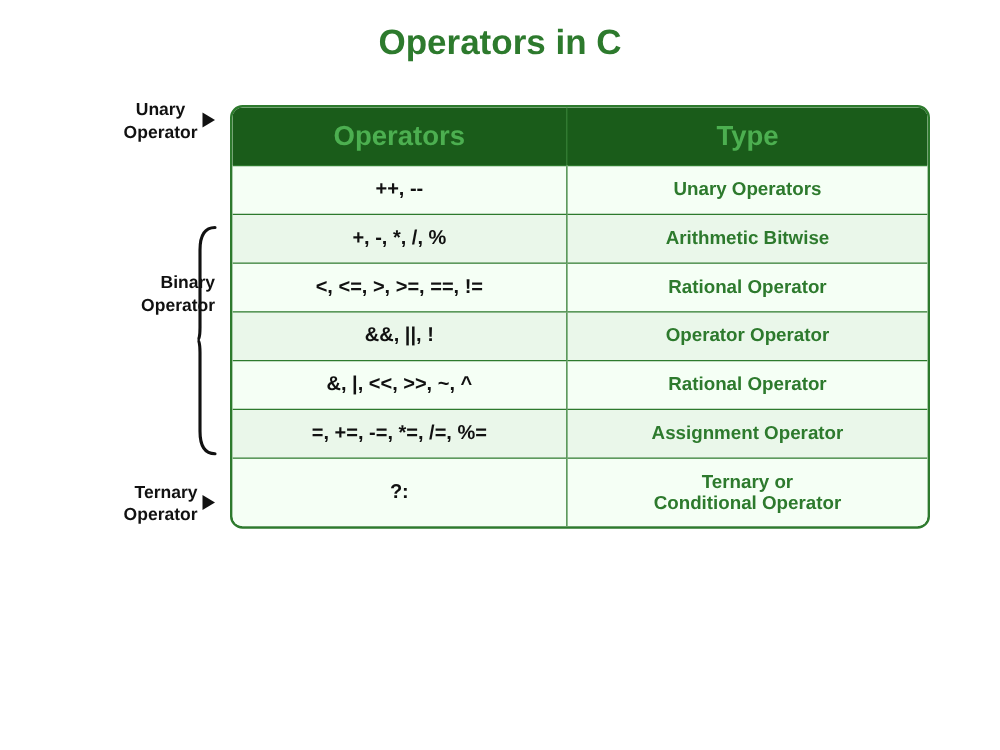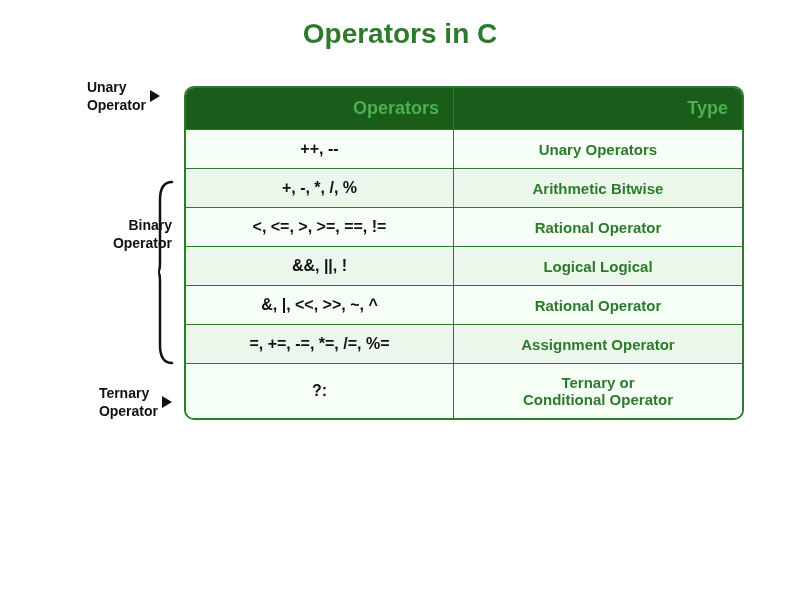--- a/index.html
+++ b/index.html
@@ -41,36 +41,36 @@
       justify-content: flex-start;
       margin-right: 8px;
       width: 120px;
       height: 370px;
       position: relative;
     }
 
     .label-unary {
       position: absolute;
       top: 10px;
-      right: 16px;
-      text-align: left;
+      right: 4px;
+      text-align: center;
     }
 
     .label-binary {
       position: absolute;
       top: 148px;
       right: 4px;
       text-align: right;
     }
 
     .label-ternary {
       position: absolute;
       top: 316px;
       right: 4px;
-      text-align: left;
+      text-align: right;
     }
 
     .label-text {
       font-size: 14px;
       font-weight: 700;
       color: #111;
       line-height: 1.3;
     }
 
     .arrow-right {
@@ -117,24 +117,24 @@
       width: 100%;
       border-collapse: collapse;
     }
 
     thead tr {
       background-color: #1a5c1a;
     }
 
     thead th {
       color: #4caf50;
-      font-size: 18px;
+      font-size: 22px;
       font-weight: 700;
       padding: 10px 14px;
-      text-align: right;
+      text-align: center;
       border-right: 1px solid #2d7a2d;
     }
 
     thead th:last-child {
       border-right: none;
     }
 
     tbody tr {
       border-top: 1px solid #2d7a2d;
     }
@@ -211,21 +211,21 @@
           <tr>
             <td>+, -, *, /, %</td>
             <td>Arithmetic Bitwise</td>
           </tr>
           <tr>
             <td>&lt;, &lt;=, &gt;, &gt;=, ==, !=</td>
             <td>Rational Operator</td>
           </tr>
           <tr>
             <td>&amp;&amp;, ||, !</td>
-            <td>Logical Logical</td>
+            <td>Operator Operator</td>
           </tr>
           <tr>
             <td>&amp;, |, &lt;&lt;, &gt;&gt;, ~, ^</td>
             <td>Rational Operator</td>
           </tr>
           <tr>
             <td>=, +=, -=, *=, /=, %=</td>
             <td>Assignment Operator</td>
           </tr>
           <tr>

